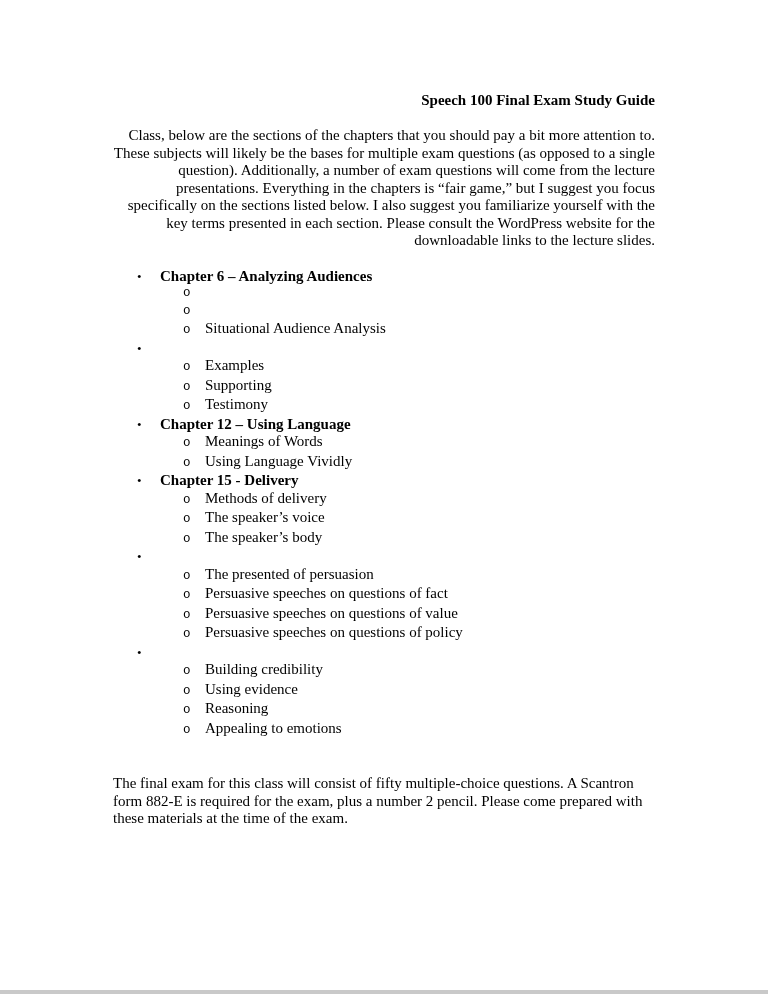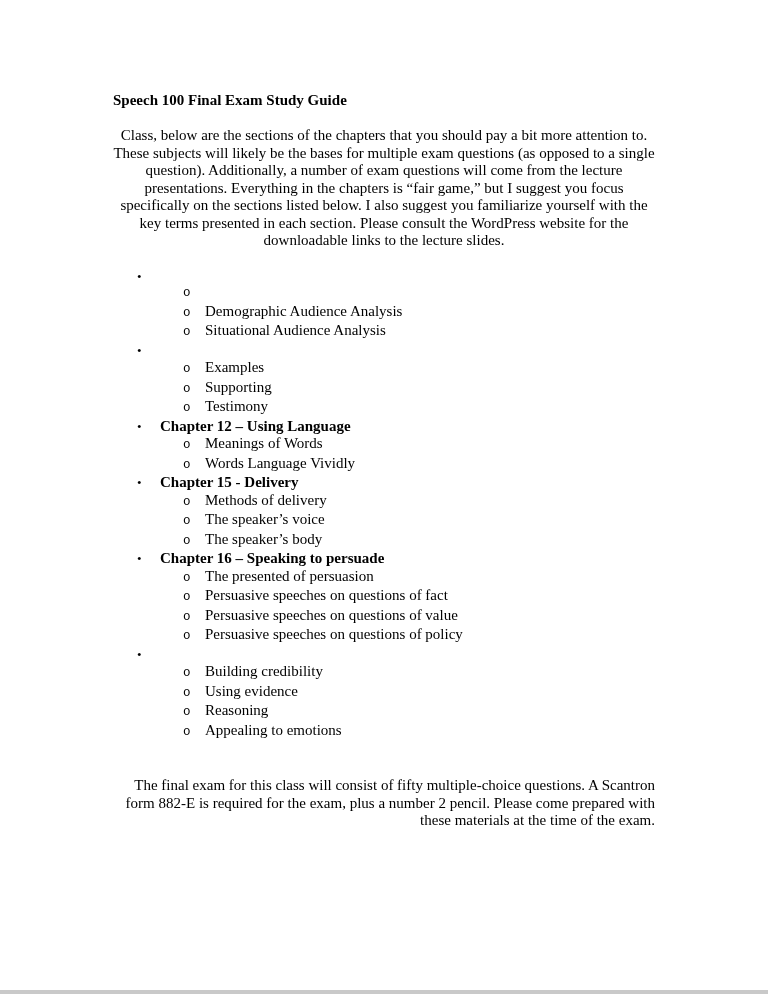--- a/index.html
+++ b/index.html
@@ -17,25 +17,25 @@
     font-family: "Liberation Serif", "DejaVu Serif", serif;
     font-size: 15px;
     line-height: 17.5px;
     color: #000000;
     overflow: hidden;
   }
   .doc-title {
     margin: 0 0 17.5px 0;
     font-size: 15px;
     font-weight: bold;
-    text-align: left;
+    text-align: right;
   }
   .intro {
     margin: 15px 0 18px 0;
-    text-align: center;
+    text-align: right;
   }
   ul.chapters {
     list-style: none;
     margin: 0;
     padding: 0;
   }
   li.chapter { margin: 0; padding: 0; }
   .chap-head {
     padding-left: 24px;
     display: flex;
@@ -62,49 +62,49 @@
   }
   .o-marker {
     display: inline-block;
     width: 22px;
     flex: 0 0 22px;
     font-family: "Liberation Mono", "DejaVu Sans Mono", monospace;
     font-size: 12.5px;
   }
   .closing {
     margin: 36px 0 0 0;
-    text-align: right;
+    text-align: left;
   }
   .page-edge {
     position: absolute;
     left: 0;
     bottom: 0;
     width: 100%;
     height: 4px;
     background: #c9c9c9;
   }
 </style>
 </head>
 <body>
 
 <div class="page">
   <h1 class="doc-title">Speech 100 Final Exam Study Guide</h1>
   <p class="intro">Class, below are the sections of the chapters that you should pay a bit more attention to. These subjects will likely be the bases for multiple exam questions (as opposed to a single question). Additionally, a number of exam questions will come from the lecture presentations. Everything in the chapters is “fair game,” but I suggest you focus specifically on the sections listed below. I also suggest you familiarize yourself with the key terms presented in each section. Please consult the WordPress website for the downloadable links to the lecture slides.</p>
   <ul class="chapters">
       <li class="chapter">
         <div class="chap-head">
           <span class="bullet">•</span>
-        </div>
-        <ul class="subs">
-          <li class="sub">
-            <span class="o-marker">o</span>
-          </li>
-          <li class="sub">
-            <span class="o-marker">o</span>
-            <span>Demographic Audience Analysis</span>
+          <span class="chap-title">Chapter 6 – Analyzing Audiences</span>
+        </div>
+        <ul class="subs">
+          <li class="sub">
+            <span class="o-marker">o</span>
+          </li>
+          <li class="sub">
+            <span class="o-marker">o</span>
           </li>
           <li class="sub">
             <span class="o-marker">o</span>
             <span>Situational Audience Analysis</span>
           </li>
         </ul>
       </li>
       <li class="chapter">
         <div class="chap-head">
           <span class="bullet">•</span>
@@ -129,21 +129,21 @@
           <span class="bullet">•</span>
           <span class="chap-title">Chapter 12 – Using Language</span>
         </div>
         <ul class="subs">
           <li class="sub">
             <span class="o-marker">o</span>
             <span>Meanings of Words</span>
           </li>
           <li class="sub">
             <span class="o-marker">o</span>
-            <span>Words Language Vividly</span>
+            <span>Using Language Vividly</span>
           </li>
         </ul>
       </li>
       <li class="chapter">
         <div class="chap-head">
           <span class="bullet">•</span>
           <span class="chap-title">Chapter 15 - Delivery</span>
         </div>
         <ul class="subs">
           <li class="sub">
@@ -156,21 +156,20 @@
           </li>
           <li class="sub">
             <span class="o-marker">o</span>
             <span>The speaker’s body</span>
           </li>
         </ul>
       </li>
       <li class="chapter">
         <div class="chap-head">
           <span class="bullet">•</span>
-          <span class="chap-title">Chapter 16 – Speaking to persuade</span>
         </div>
         <ul class="subs">
           <li class="sub">
             <span class="o-marker">o</span>
             <span>The presented of persuasion</span>
           </li>
           <li class="sub">
             <span class="o-marker">o</span>
             <span>Persuasive speeches on questions of fact</span>
           </li>

